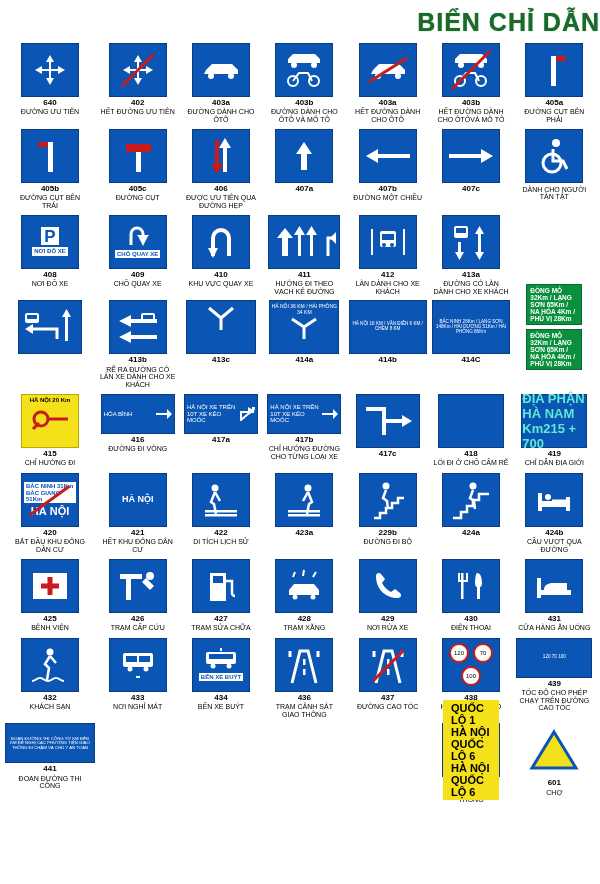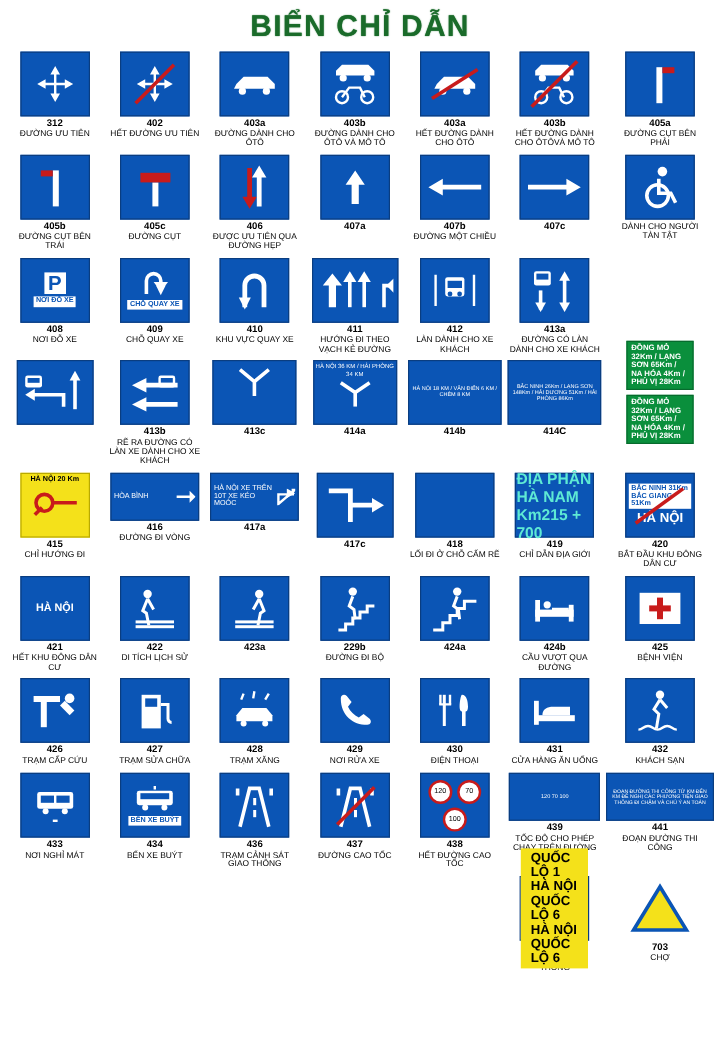--- a/index.html
+++ b/index.html
@@ -2,21 +2,21 @@
 <html><head>
 <meta charset="utf-8">
 <style>
   html,body{margin:0;padding:0;}
   body{
     width:600px;height:884px;background:#ffffff;
     font-family:"Liberation Sans", sans-serif;
     position:relative;overflow:hidden;
   }
   #title{
-    text-align:center;
+    text-align:right;
     color:#1a6b2a;
     font-weight:bold;
     font-size:25px;
     letter-spacing:1px;
     padding-top:8px;
     margin:0 0 4px 0;
     text-shadow:0 0 1px #1a6b2a;
   }
   .grid{
     display:grid;
@@ -59,21 +59,21 @@
 <h1 id="title">BIỂN CHỈ DẪN</h1>
 
 <div class="grid">
 
   <div class="cell">
     <div class="sign blue">
       <svg width="40" height="40" viewBox="0 0 40 40">
           <polygon points="20,5 24,12 21,12 21,19 28,19 28,16 35,20 28,24 28,21 21,21 21,28 24,28 20,35 16,28 19,28 19,21 12,21 12,24 5,20 12,16 12,19 19,19 19,12 16,12" fill="#fff"></polygon>
         </svg>
     </div>
-    <div class="num">312</div>
+    <div class="num">640</div>
     <div class="lbl">ĐƯỜNG ƯU TIÊN</div>
   </div>
 
   <div class="cell">
     <div class="sign blue">
       <svg width="40" height="40" viewBox="0 0 40 40">
           <polygon points="20,5 24,12 21,12 21,19 28,19 28,16 35,20 28,24 28,21 21,21 21,28 24,28 20,35 16,28 19,28 19,21 12,21 12,24 5,20 12,16 12,19 19,19 19,12 16,12" fill="#fff"></polygon>
           <line x1="4" y1="36" x2="36" y2="4" stroke="#c81b1b" stroke-width="3"></line>
         </svg>
     </div>
@@ -410,20 +410,30 @@
       <div class="tiny" style="text-align:left;flex:1;">HÀ NỘI XE TRÊN 10T XE KÉO MOÓC</div>
       <svg width="16" height="14" viewBox="0 0 16 14">
           <polygon points="2,13 2,5 14,5 14,1 16,1" fill="none" stroke="#fff" stroke-width="2"></polygon>
           <polygon points="9,0 16,4 9,8" fill="#fff"></polygon>
         </svg>
     </div>
     <div class="num">417a</div>
     <div class="lbl"></div>
   </div>
 
+  <div class="cell">
+    <div class="sign blue" style="width:74px;height:40px;flex-direction:row;align-items:center;padding:2px;">
+      <div class="tiny" style="text-align:left;flex:1;">HÀ NỘI XE TRÊN 10T XE KÉO MOÓC</div>
+      <svg width="16" height="12" viewBox="0 0 16 12">
+          <polygon points="0,5 11,5 11,1 16,6 11,11 11,7 0,7" fill="#fff"></polygon>
+        </svg>
+    </div>
+    <div class="num">417b</div>
+    <div class="lbl">CHỈ HƯỚNG ĐƯỜNG CHO TỪNG LOẠI XE</div>
+  </div>
 
   <div class="cell">
     <div class="sign blue" style="width:64px;">
       <svg width="56" height="40" viewBox="0 0 56 40">
           <path d="M6 8h18v12h18" stroke="#fff" stroke-width="4" fill="none"></path>
           <path d="M24 20v14" stroke="#fff" stroke-width="4" fill="none"></path>
           <polygon points="42,14 52,20 42,26" fill="#fff"></polygon>
         </svg>
     </div>
     <div class="num">417c</div>
@@ -720,17 +730,17 @@
     <div class="num">442</div>
     <div class="lbl">CẦU VƯỢT LIÊN THÔNG</div>
   </div>
 
   <div class="cell">
     <div class="sign" style="background:transparent;border:0;justify-content:center;">
       <svg width="50" height="44" viewBox="0 0 50 44">
           <polygon points="25,4 47,40 3,40" fill="#f4e11a" stroke="#0b55b5" stroke-width="3"></polygon>
         </svg>
     </div>
-    <div class="num">703</div>
+    <div class="num">601</div>
     <div class="lbl">CHỢ</div>
   </div>
 
 </div>
 
 </body></html>

